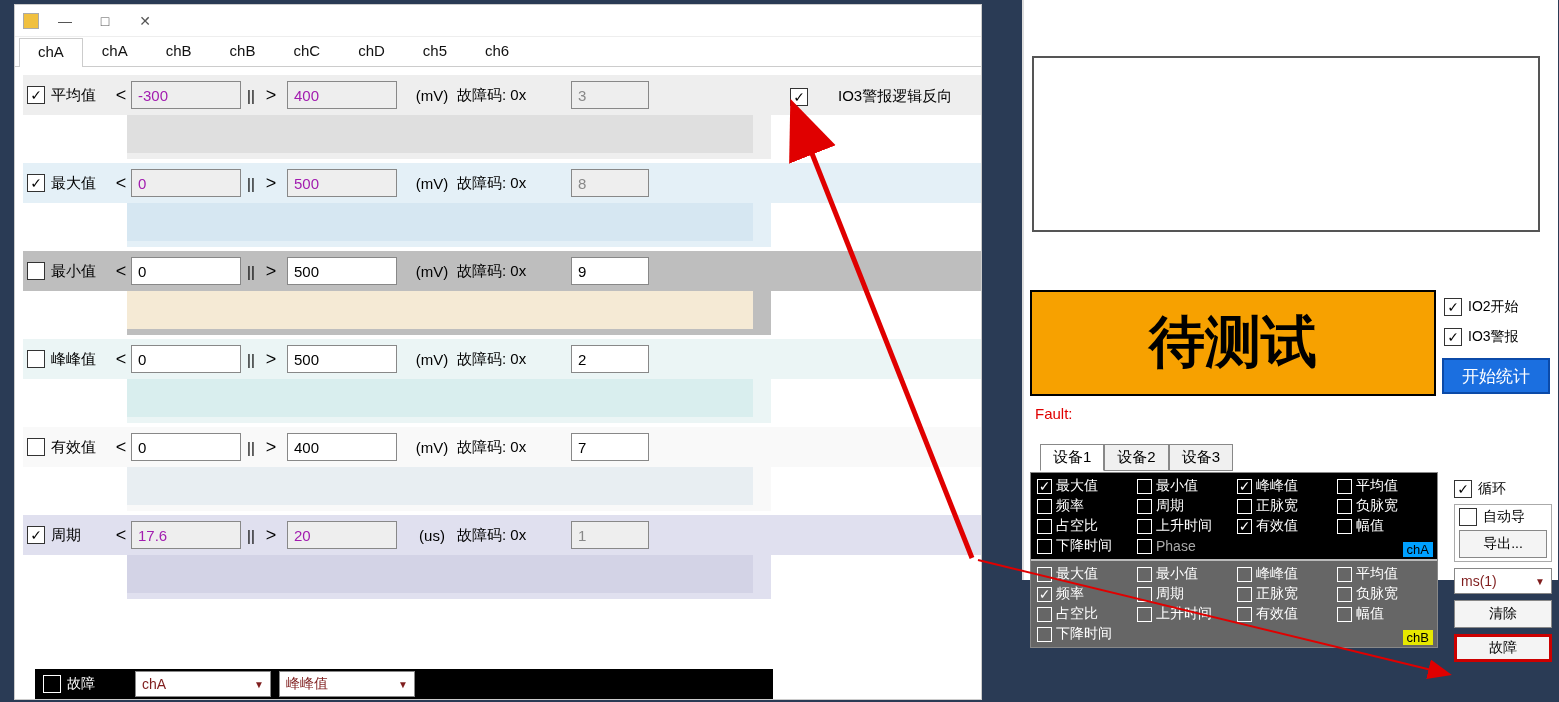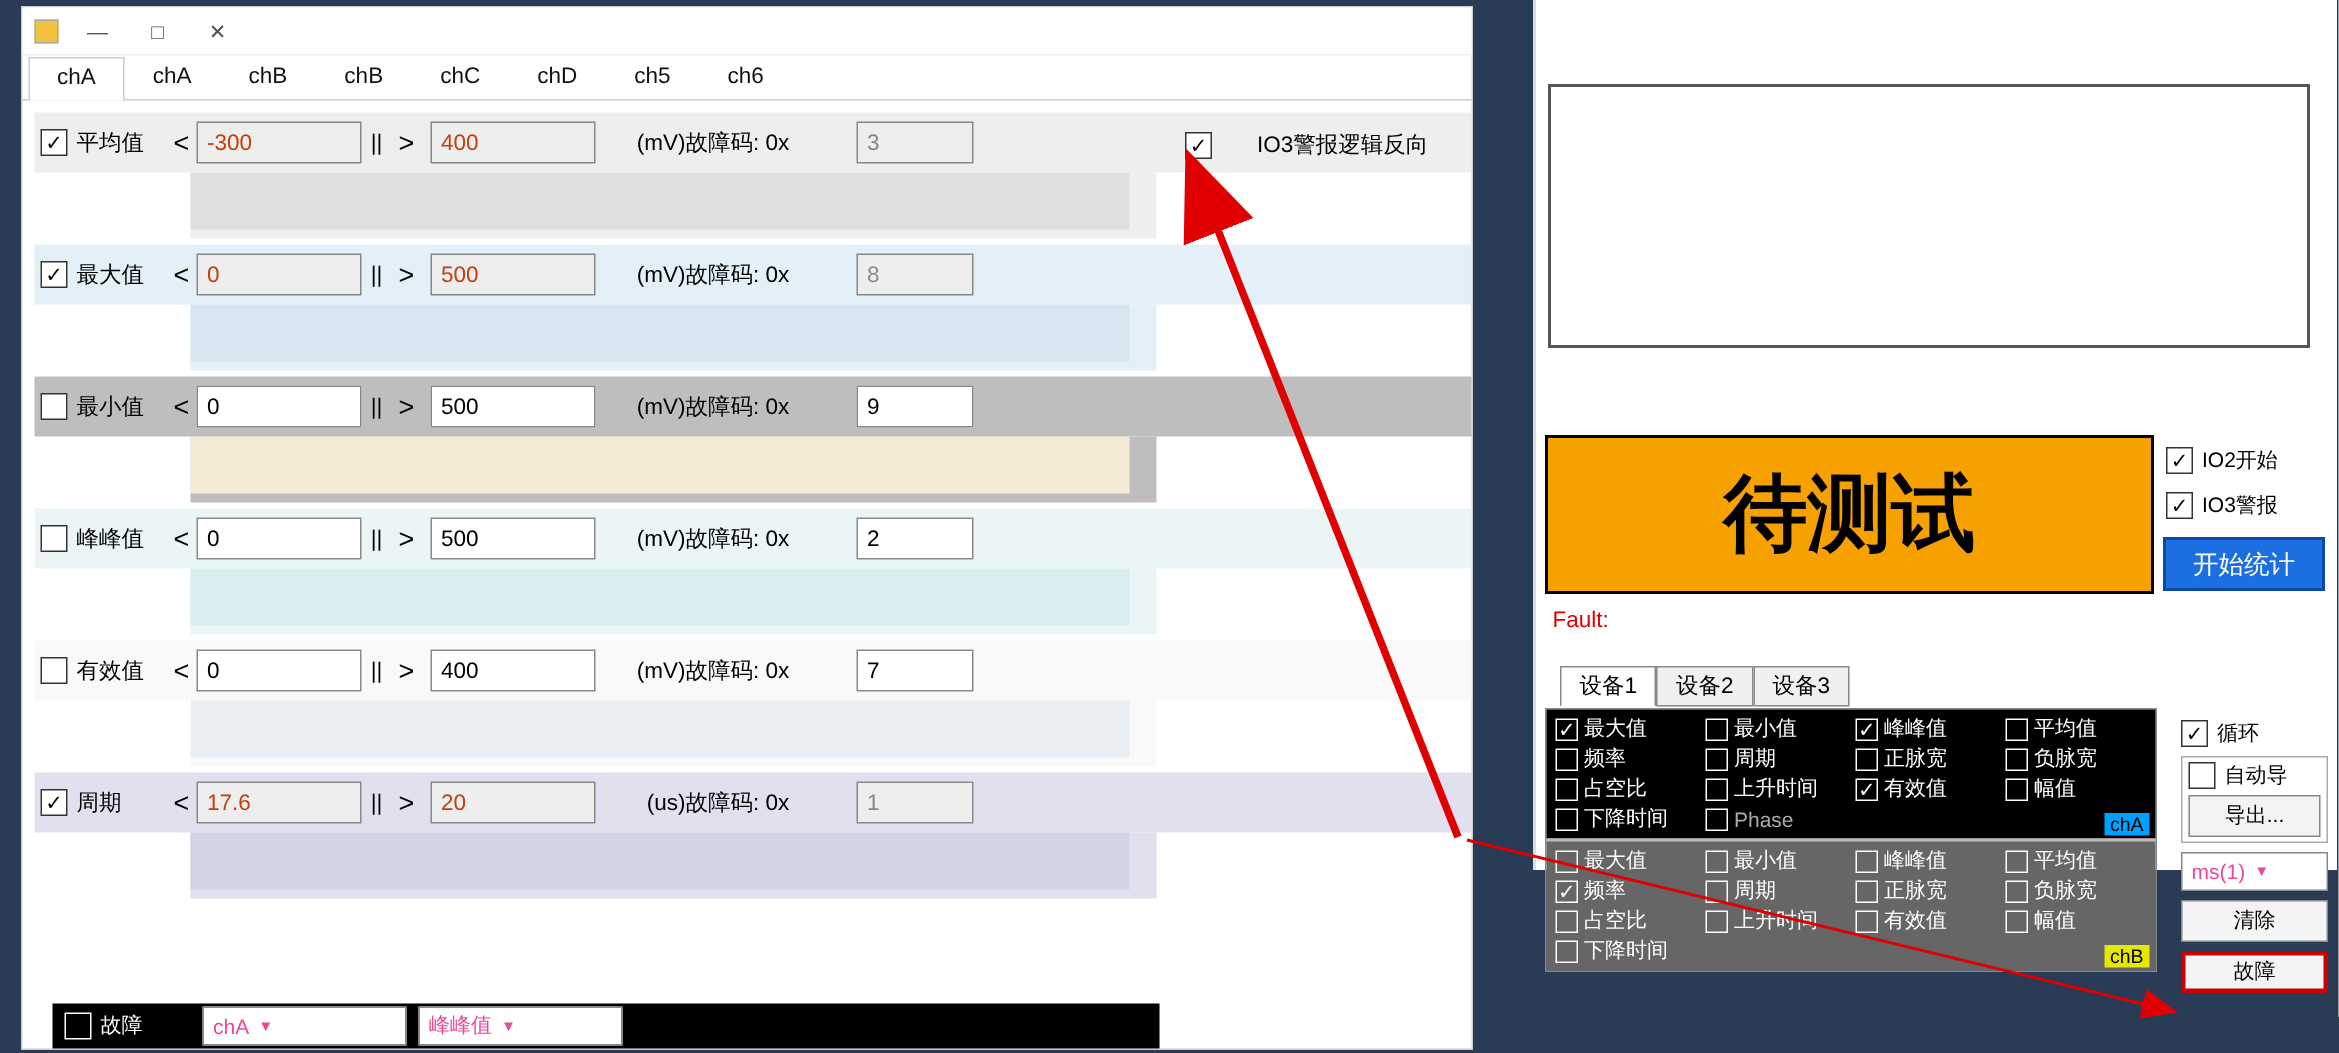--- a/index.html
+++ b/index.html
@@ -26,31 +26,31 @@
 .row-rms { background: #f9f9f9; }
 .row-rms .param-sub-inner { background: #e8eef2; }
 .row-per { background: #e0e0ef; }
 .row-per .param-sub-inner { background: #d3d3e6; }
 .param-sub-inner { width: 626px; height: 38px; }
 .chk { width: 18px; height: 18px; border: 1px solid #333; margin-right: 6px; display: flex; align-items: center; justify-content: center; background: #fff; }
 .chk.checked::after { content: "✓"; font-size: 14px; line-height: 14px; }
 .lbl { width: 60px; font-size: 15px; }
 .lt { width: 20px; text-align: center; font-size: 18px; }
 .txt { width: 110px; height: 28px; border: 1px solid #888; background: #fff; padding: 0 6px; font-size: 15px; }
-.txt.ro { background: #eeeeee; color: #c2410c; }
+.txt.ro { background: #eeeeee; color: #a21caf; }
 .bar { width: 20px; text-align: center; font-size: 15px; }
 .gt { width: 20px; text-align: center; font-size: 18px; }
-.unit { width: 60px; text-align: right; padding-left: 10px; font-size: 15px; }
+.unit { width: 60px; text-align: center; padding-left: 10px; font-size: 15px; }
 .fault-label { width: 110px; font-size: 15px; }
 .code { width: 78px; height: 28px; border: 1px solid #888; background: #fff; padding: 0 6px; font-size: 15px; margin-left: 4px; }
 .code.ro { background: #eeeeee; color: #888; }
 .io3-check { position: absolute; left: 775px; top: 82px; display: flex; align-items: center; font-size: 15px; gap: 24px; }
 .bottom-black { position: absolute; left: 20px; bottom: 0; width: 738px; height: 30px; background: #000; color: #fff; display: flex; align-items: center; padding: 0 8px; }
 .bottom-black .chk { border-color: #fff; background: transparent; }
-.combo { height: 26px; border: 1px solid #888; background: #fff; color: #ec4899; padding: 0 6px; display: flex; align-items: center; font-size: 14px; }
+.combo { height: 26px; border: 1px solid #888; background: #fff; color: #7f1d1d; padding: 0 6px; display: flex; align-items: center; justify-content: space-between; font-size: 14px; }
 .combo .arrow { font-size: 10px; margin-left: 6px; }
 .right-panel { position: absolute; left: 1022px; top: 0px; width: 536px; height: 580px; background: #ffffff; border-left: 2px solid #ddd; }
 .rp-top-box { position: absolute; left: 8px; top: 56px; width: 508px; height: 176px; border: 2px solid #555; background: #fff; }
 .rp-status { position: absolute; left: 6px; top: 290px; width: 406px; height: 106px; background: #f7a100; display: flex; align-items: center; justify-content: center; font-size: 56px; font-weight: 900; border: 2px solid #000; }
 .rp-io2 { position: absolute; left: 420px; top: 298px; display: flex; align-items: center; }
 .rp-io3 { position: absolute; left: 420px; top: 328px; display: flex; align-items: center; }
 .rp-start-btn { position: absolute; left: 418px; top: 358px; width: 108px; height: 36px; background: #1b6fe0; color: #fff; display: flex; align-items: center; justify-content: center; border: 2px solid #0b4aa8; font-size: 17px; }
 .rp-fault { position: absolute; left: 6px; top: 400px; width: 520px; height: 36px; color: #e00000; font-size: 15px; padding: 4px; border: 1px solid transparent; }
 .rp-tabs { position: absolute; left: 16px; top: 444px; display: flex; }
 .rp-tab { padding: 3px 12px; border: 1px solid #888; background: #f0f0f0; font-size: 15px; }

